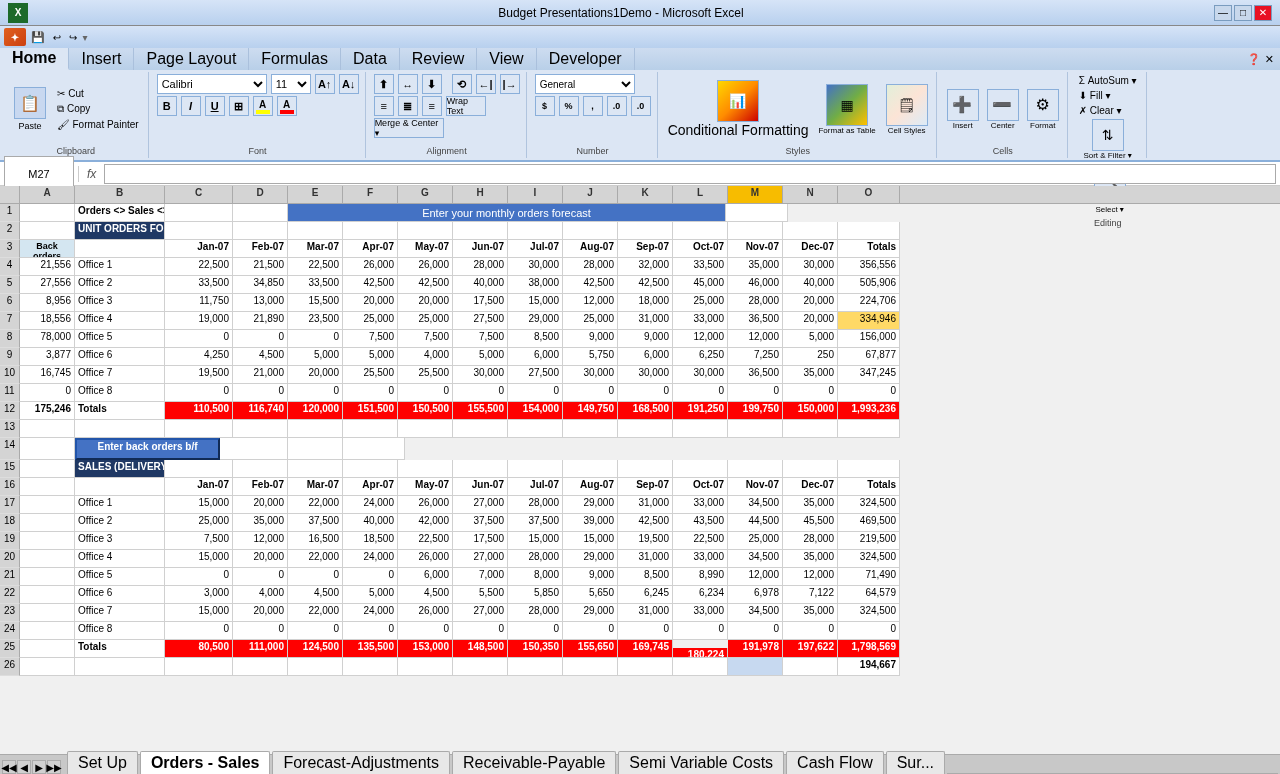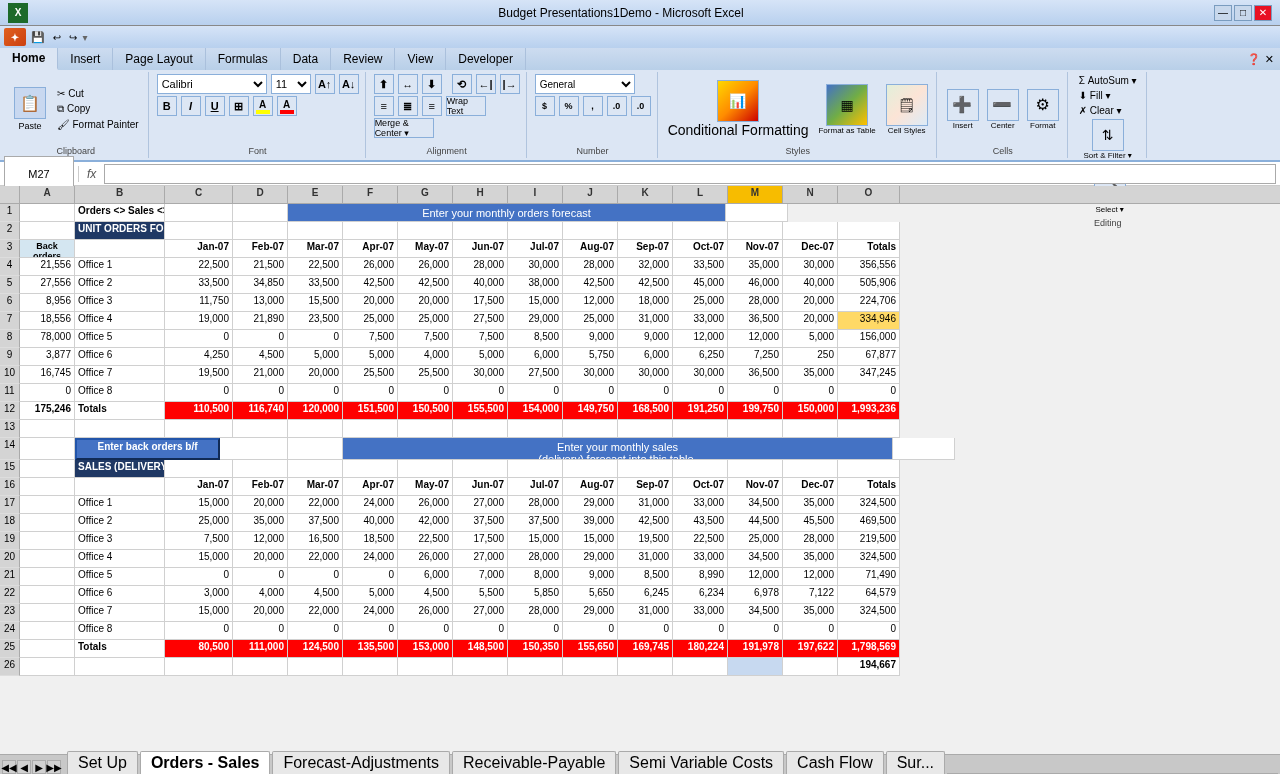--- a/index.html
+++ b/index.html
@@ -34,21 +34,21 @@
       background: #dce6f4;
       border-bottom: 2px solid #8aafda;
     }
     #ribbon-tabs {
       display: flex;
       background: linear-gradient(to bottom, #cddcf0, #b8cfe8);
       height: 22px;
     }
     .ribbon-tab {
       padding: 3px 12px;
-      font-size: 12px;
+      font-size: 16px;
       cursor: pointer;
       border-right: 1px solid #aac0dc;
       display: flex; align-items: center;
     }
     .ribbon-tab.active {
       background: #dce6f4;
       border-bottom: 2px solid #dce6f4;
       font-weight: bold;
     }
     #ribbon-content {
@@ -380,21 +380,21 @@
           <div class="fmt-btn">←|</div>
           <div class="fmt-btn">|→</div>
         </div>
         <div class="font-row">
           <div class="fmt-btn">≡</div>
           <div class="fmt-btn">≣</div>
           <div class="fmt-btn">≡</div>
           <div style="width:40px;height:20px;background:#dce6f4;border:1px solid #8aafda;display:flex;align-items:center;justify-content:center;font-size:9px;cursor:pointer;">Wrap Text</div>
         </div>
         <div class="font-row">
-          <div style="width:60px;height:20px;background:#dce6f4;border:1px solid #8aafda;display:flex;align-items:center;justify-content:center;font-size:9px;cursor:pointer;">Merge &amp; Center ▾</div>
+          <div style="width:70px;height:20px;background:#dce6f4;border:1px solid #8aafda;display:flex;align-items:center;justify-content:center;font-size:9px;cursor:pointer;">Merge &amp; Center ▾</div>
         </div>
       </div>
       <div class="ribbon-group-label">Alignment</div>
     </div>
 
     <div class="ribbon-group">
       <div class="ribbon-group-content" style="flex-direction:column;gap:2px;align-items:flex-start;">
         <select class="number-select">
           <option>General</option>
         </select>
@@ -739,21 +739,20 @@
       <div class="cell cN"></div>
       <div class="cell cO"></div>
     </div>
 
     <div class="sheet-row row-h22">
       <div class="row-num">14</div>
       <div class="cell cA"></div>
       <div class="cell btn-cell" style="width:145px;min-width:145px;font-size:10px;">Enter back orders b/f</div>
       <div class="cell cC"></div>
       <div class="cell cD"></div>
-      <div class="cell" style="width:550px;background:#4472c4;color:white;text-align:center;font-size:11px;padding:3px;">Enter your monthly sales<br>(delivery) forecast into this table.</div>
       <div class="cell cO"></div>
     </div>
 
     <div class="sheet-row row-h18">
       <div class="row-num">15</div>
       <div class="cell cA"></div>
       <div class="cell cB" style="background:#1f3864;color:white;font-weight:bold;text-align:center;font-size:10px;">SALES (DELIVERY) FORECAST</div>
       <div class="cell cC"></div>
       <div class="cell cD"></div>
       <div class="cell cE"></div>
@@ -946,21 +945,21 @@
       <div class="cell cB bold">Totals</div>
       <div class="cell cC right bold" style="background:#ff0000;color:white;">80,500</div>
       <div class="cell cD right bold" style="background:#ff0000;color:white;">111,000</div>
       <div class="cell cE right bold" style="background:#ff0000;color:white;">124,500</div>
       <div class="cell cF right bold" style="background:#ff0000;color:white;">135,500</div>
       <div class="cell cG right bold" style="background:#ff0000;color:white;">153,000</div>
       <div class="cell cH right bold" style="background:#ff0000;color:white;">148,500</div>
       <div class="cell cI right bold" style="background:#ff0000;color:white;">150,350</div>
       <div class="cell cJ right bold" style="background:#ff0000;color:white;">155,650</div>
       <div class="cell cK right bold" style="background:#ff0000;color:white;">169,745</div>
-      <div class="cell cL right bold" style="background:#ff0000;color:white;">180,224</div>
+      <div class="cell cL right bold" style="background:#ff0000;color:white;margin-top:8px;">180,224</div>
       <div class="cell cM right bold" style="background:#ff0000;color:white;">191,978</div>
       <div class="cell cN right bold" style="background:#ff0000;color:white;">197,622</div>
       <div class="cell cO right bold" style="background:#ff0000;color:white;">1,798,569</div>
     </div>
 
     <div class="sheet-row row-h18">
       <div class="row-num">26</div>
       <div class="cell cA"></div>
       <div class="cell cB"></div>
       <div class="cell cC"></div>

